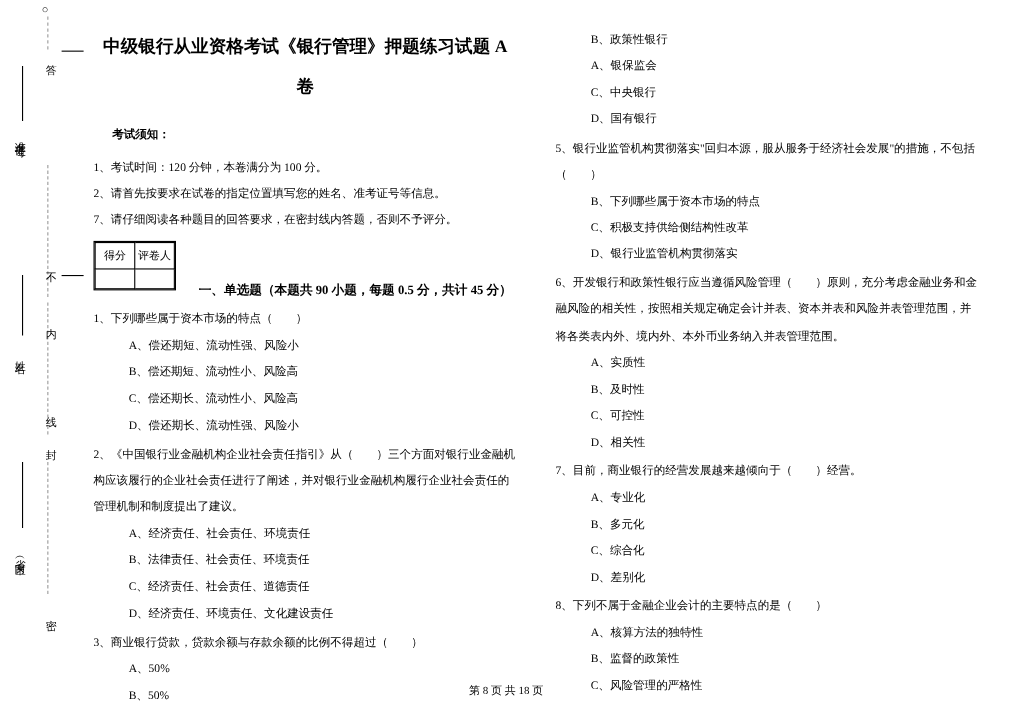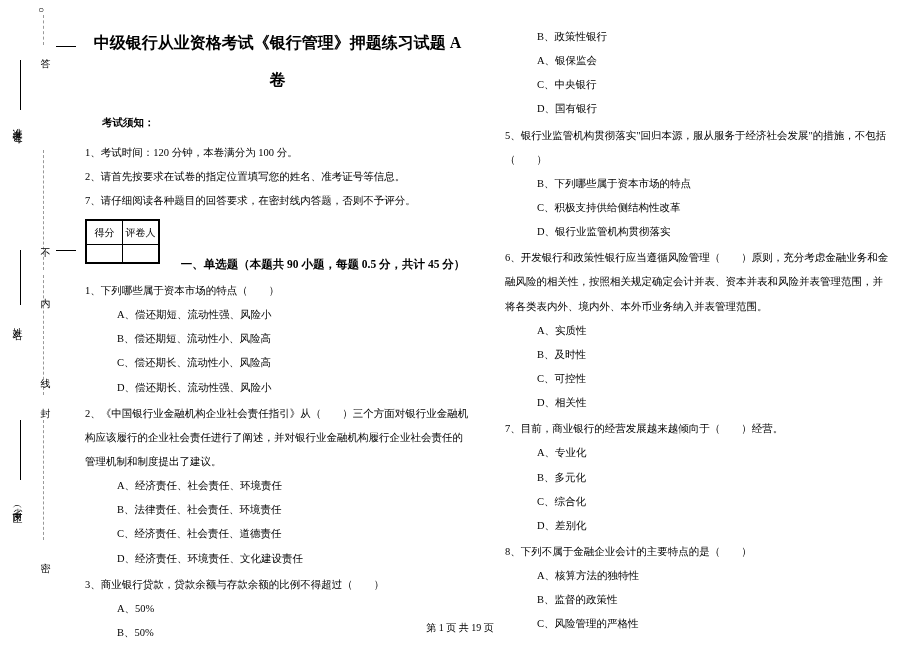--- a/index.html
+++ b/index.html
@@ -211,14 +211,14 @@
       <div class="opt">D、差别化</div>
 
       <div class="q-item">8、下列不属于金融企业会计的主要特点的是（　　）</div>
       <div class="opt">A、核算方法的独特性</div>
       <div class="opt">B、监督的政策性</div>
       <div class="opt">C、风险管理的严格性</div>
 
     </div>
   </div>
 
-  <div class="footer">第 1 页 共 19 页</div>
+  <div class="footer">第 8 页 共 18 页</div>
 </div>
 
 </body></html>

